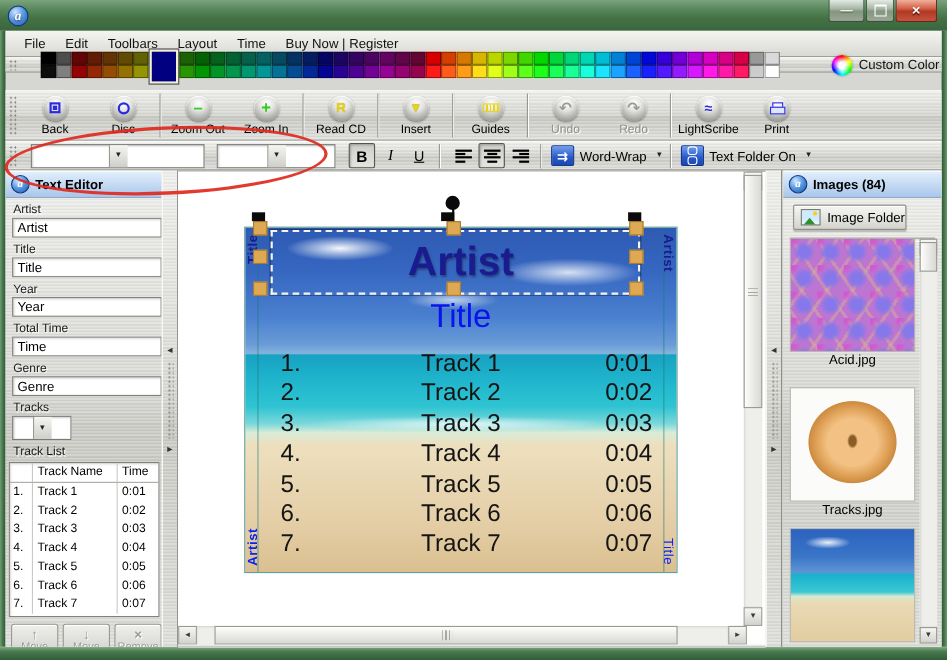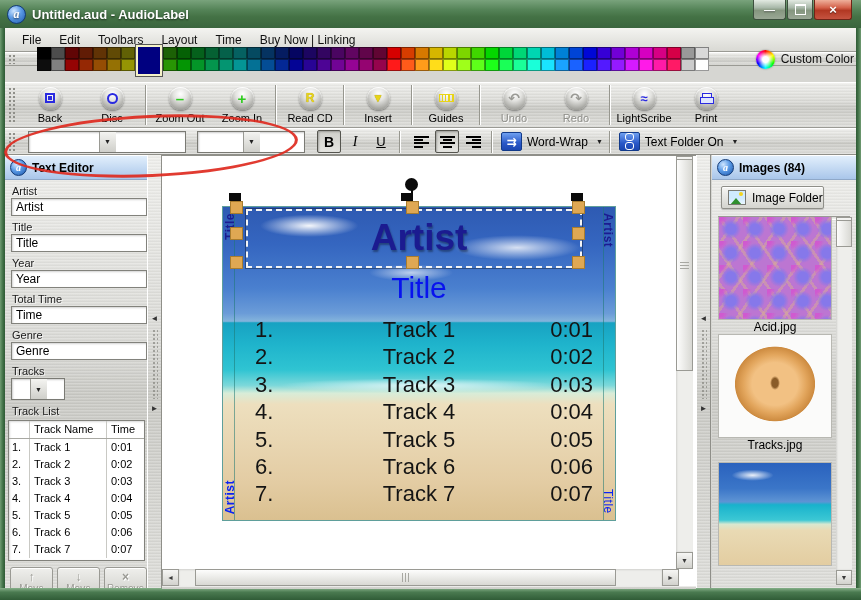--- a/index.html
+++ b/index.html
@@ -249,21 +249,20 @@
   #imgsb-track{position:absolute;top:15px;bottom:15px;left:0;right:0;}
   #imgsb-thumb{position:absolute;left:0;top:3px;width:16px;height:27px;}
 </style>
 </head>
 <body>
 
 <div id="titlebar" class="abs">
   <div class="logo">
       <span>a</span>
     </div>
-  <span>Untitled.aud - AudioLabel</span>
   <div id="win-buttons">
     <div class="win-btn" id="btn-min">
         <span>—</span>
       </div>
     <div class="win-btn" id="btn-max">
         <span class="max-glyph"></span>
       </div>
     <div class="win-btn" id="btn-close">
         <span>×</span>
       </div>
@@ -273,21 +272,21 @@
 <div class="frame-side abs" id="frame-left"></div>
 <div class="frame-side abs" id="frame-right"></div>
 <div class="abs" id="frame-bottom"></div>
 
 <div id="menubar" class="abs">
     <div class="menu-item">File</div>
     <div class="menu-item">Edit</div>
     <div class="menu-item">Toolbars</div>
     <div class="menu-item">Layout</div>
     <div class="menu-item">Time</div>
-    <div class="menu-item">Buy Now | Linking</div>
+    <div class="menu-item">Buy Now | Register</div>
   </div>
 
 <div id="palettebar" class="abs metal">
   <div class="grip"></div>
   <div id="palette-swatches">
     <div id="selected-swatch" style="background: rgb(0, 0, 128);"></div>
   <div class="swatch" style="background: rgb(0, 0, 0);"></div>
       <div class="swatch" style="background: rgb(13, 13, 13);"></div>
       <div class="swatch" style="background: rgb(77, 77, 77);"></div>
       <div class="swatch" style="background: rgb(128, 128, 128);"></div>
@@ -698,21 +697,21 @@
         <span>a</span>
       </div>
     <span>Images (84)</span>
   </div>
   <div id="img-folder-btn">
     <div class="pic-icon"></div>
     <span>Image Folder</span>
   </div>
   <div id="img-divider"></div>
   <div id="thumb-list">
-      <div class="thumb-item" style="margin-bottom: 0;">
+      <div class="thumb-item" style="margin-bottom: 18px;">
         <div class="thumb-img thumb-acid"></div>
         <div class="thumb-label">Acid.jpg</div>
       </div>
       <div class="thumb-item" style="margin-bottom: 10px;">
         <div class="thumb-img thumb-bagel"></div>
         <div class="thumb-label">Tracks.jpg</div>
       </div>
       <div class="thumb-item" style="margin-bottom: 10px;">
         <div class="thumb-img thumb-beach"></div>
       </div>

